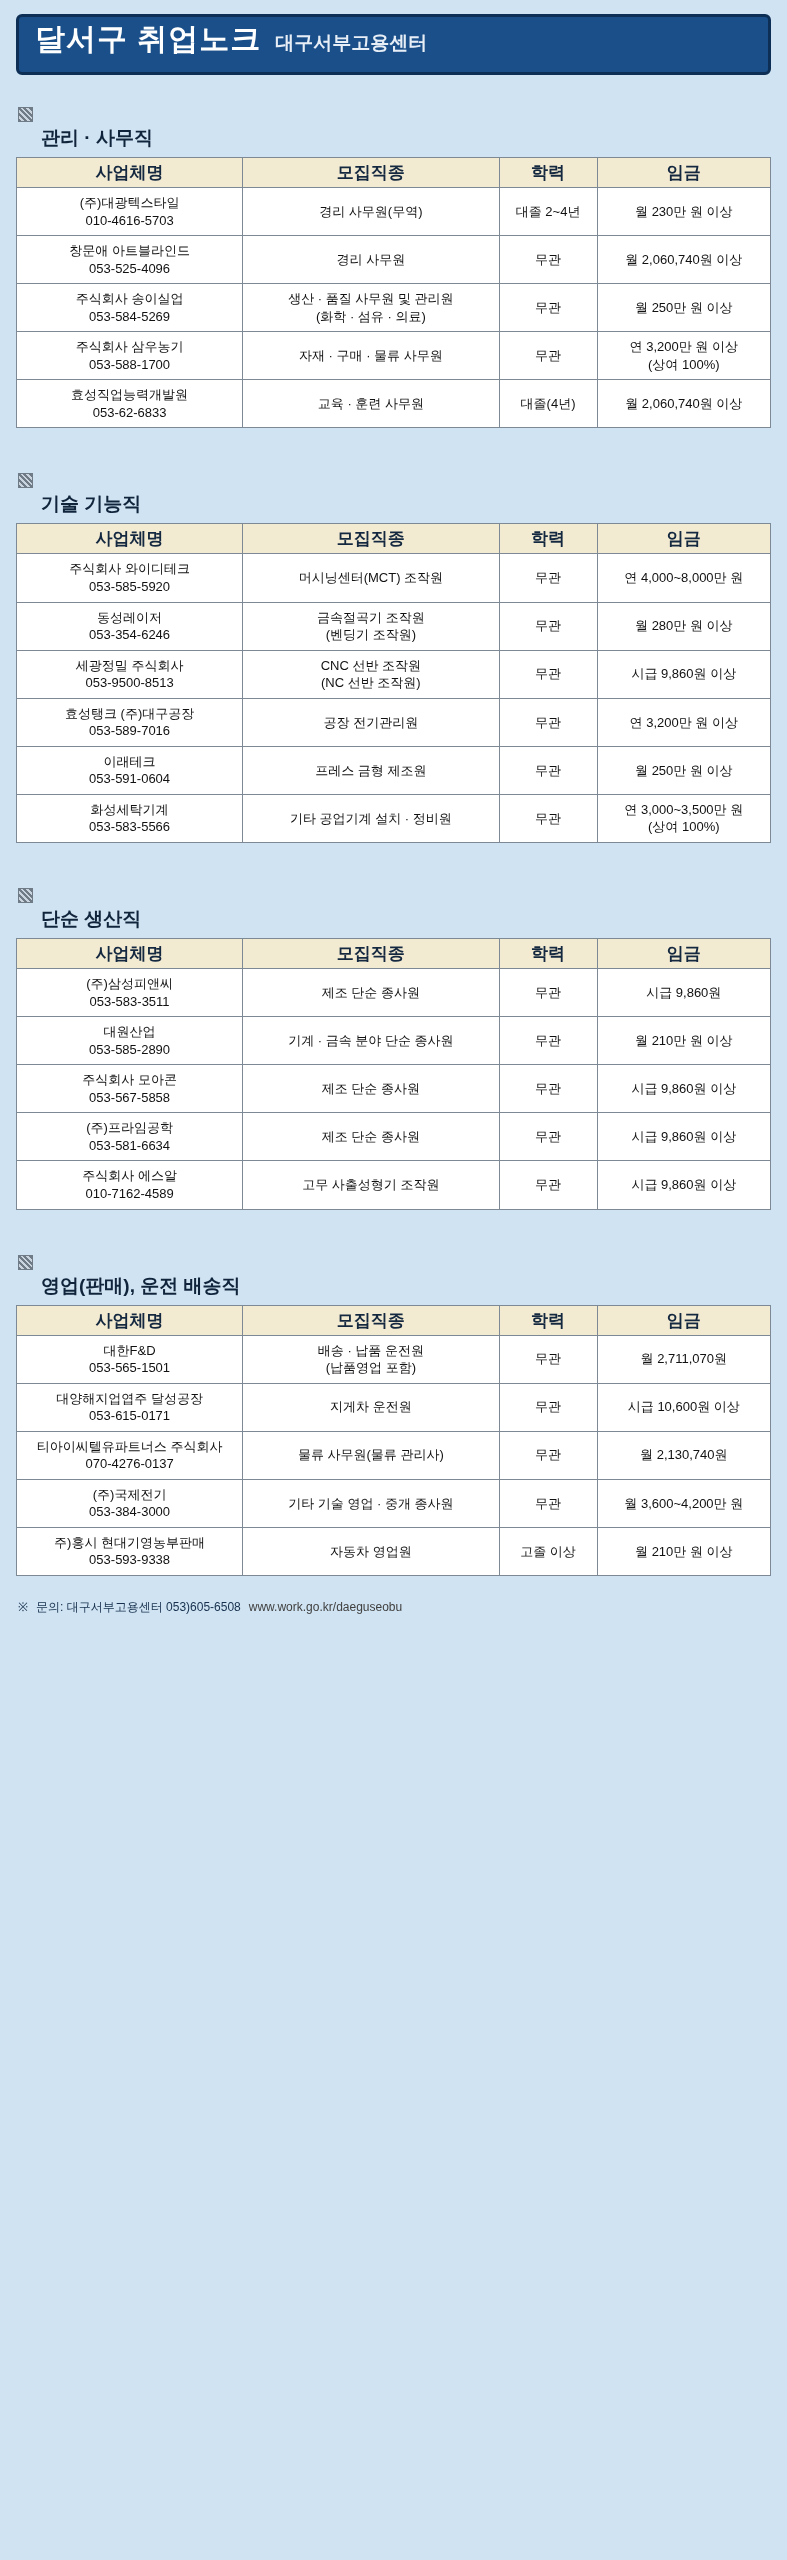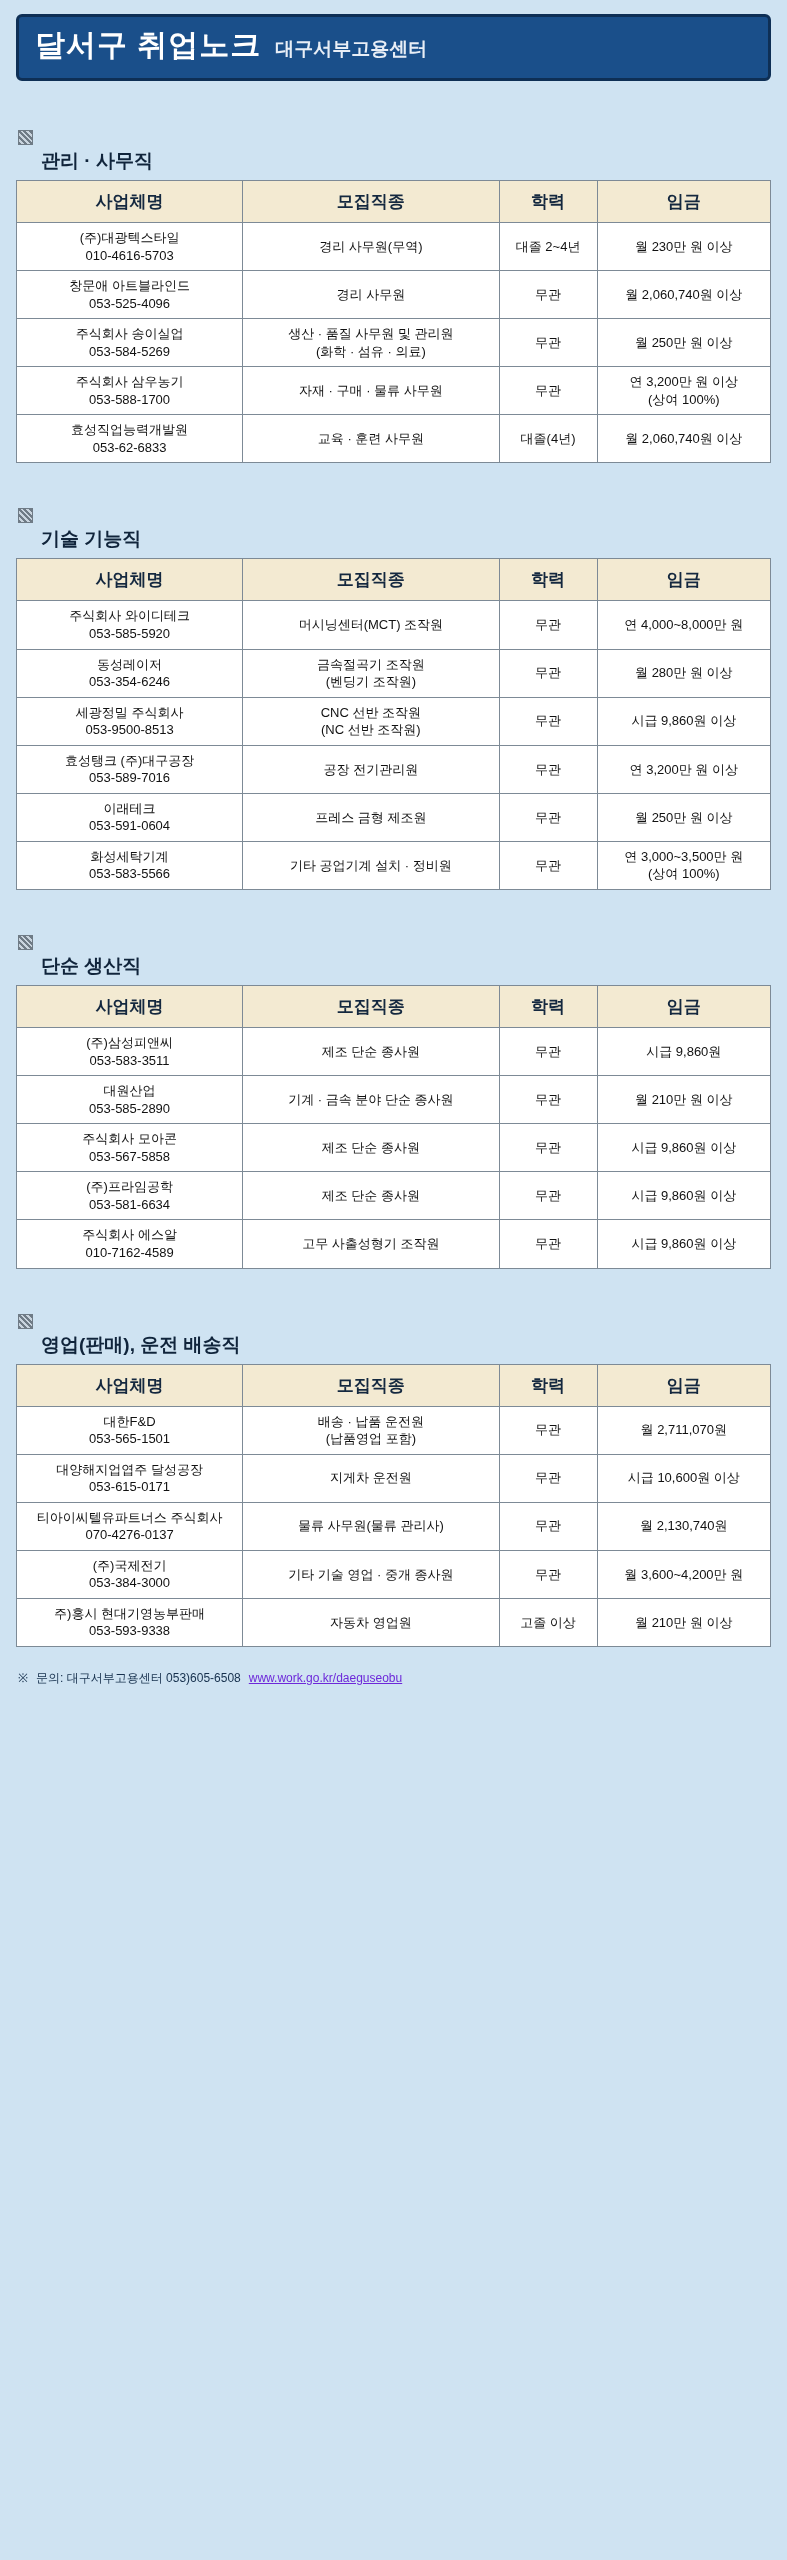--- a/index.html
+++ b/index.html
@@ -12,25 +12,25 @@
     width: 787px;
     min-height: 2560px;
     background: #cfe3f2;
     padding: 14px 16px 10px 16px;
   }
   
   .header {
     background: #1a4f8a;
     border: 3px solid #0e2f55;
     border-radius: 6px;
-    padding: 8px 16px 12px 16px;
+    padding: 2px 16px 12px 16px;
     display: flex;
     align-items: baseline;
     gap: 14px;
-    margin-bottom: 20px;
+    margin-bottom: 3px;
   }
   .header-title {
     color: #ffffff;
     font-size: 30px;
     font-weight: bold;
     letter-spacing: 1px;
   }
   .header-sub {
     color: #e8eef6;
     font-size: 19px;
@@ -63,21 +63,21 @@
     border-collapse: collapse;
     background: #ffffff;
     table-layout: fixed;
   }
   table.joblist th {
     background: #f3ead2;
     border: 1px solid #7d8a96;
     font-size: 17px;
     font-weight: bold;
     color: #14283f;
-    padding: 9px 2px;
+    padding: 3px 2px;
     text-align: center;
   }
   table.joblist td {
     border: 1px solid #7d8a96;
     font-size: 13px;
     color: #111;
     padding: 6px 4px;
     text-align: center;
     vertical-align: middle;
     line-height: 1.35;
@@ -95,21 +95,21 @@
     padding: 6px 2px 2px 2px;
     font-size: 12px;
     color: #1b3category;
     color: #16304d;
     display: flex;
     gap: 8px;
     align-items: baseline;
     flex-wrap: wrap;
   }
   .footer .fstar { font-size: 12px; }
-  .footer .furl { color: #6d28d9; text-decoration: underline; }
+  .footer .furl { color: #404040; }
 </style>
 </head>
 <body>
 
 <div class="page">
 
   <div class="header">
     <span class="header-title">달서구 취업노크</span>
     <span class="header-sub">대구서부고용센터</span>
   </div>

